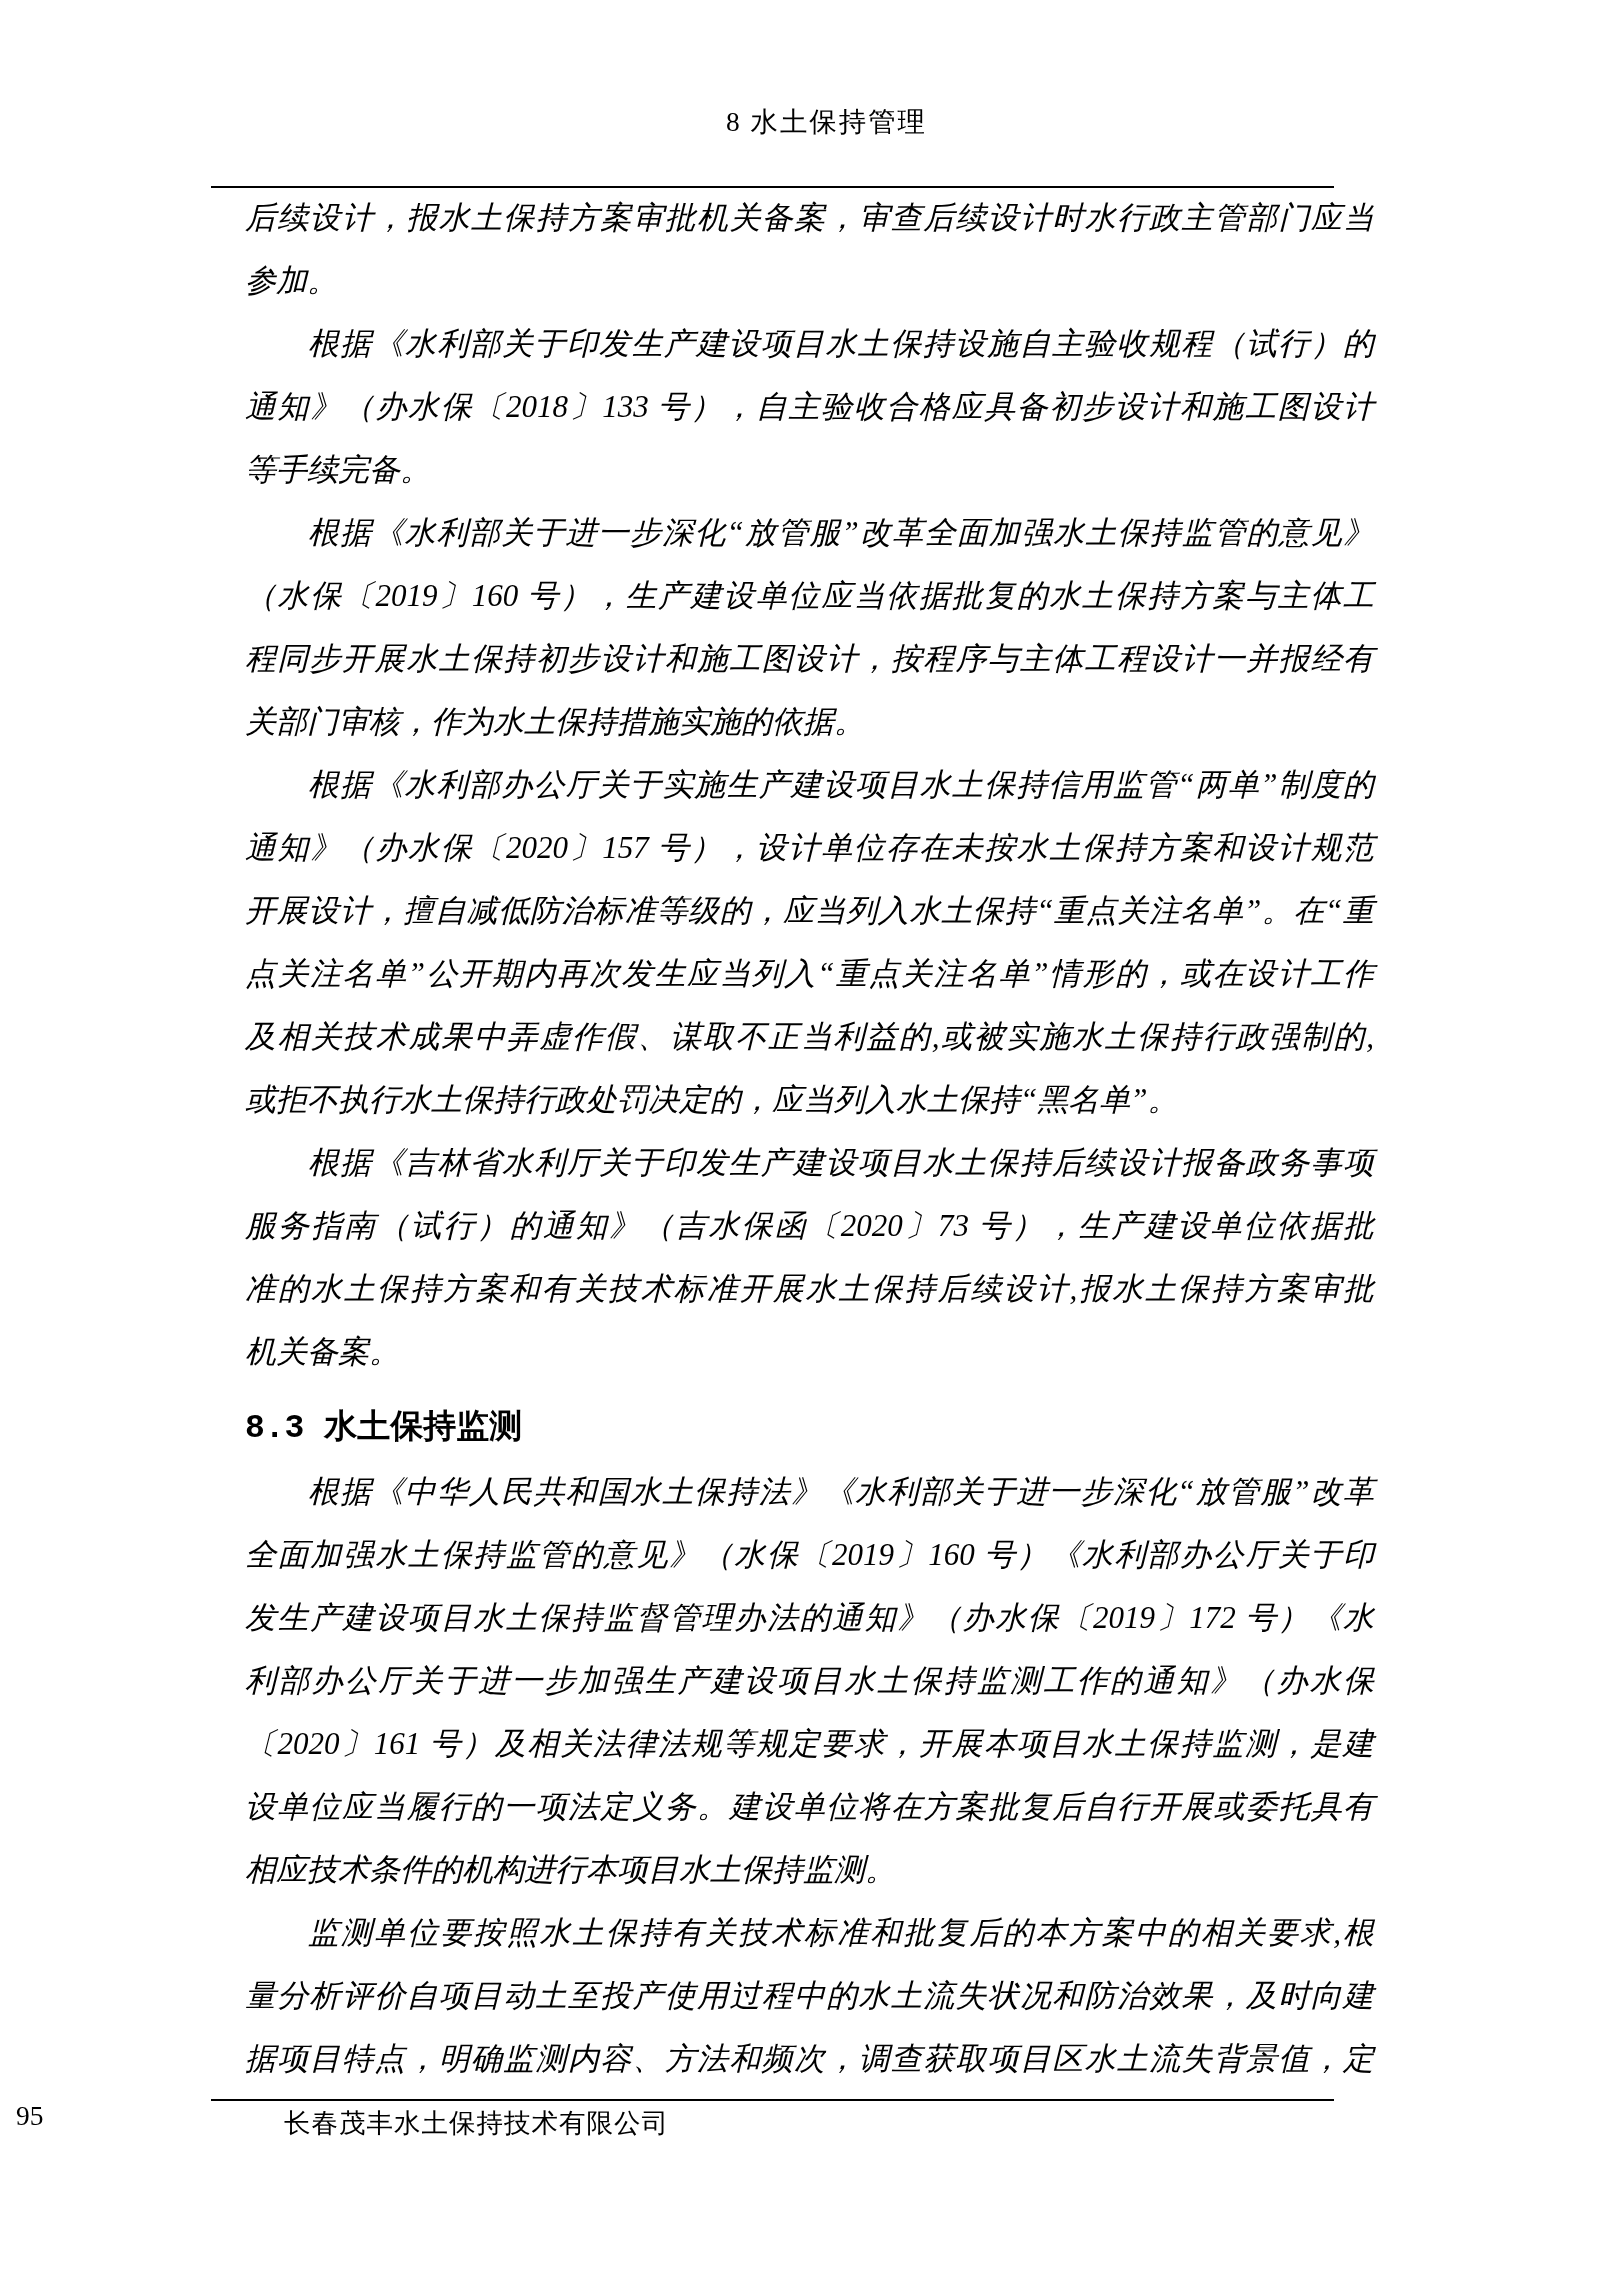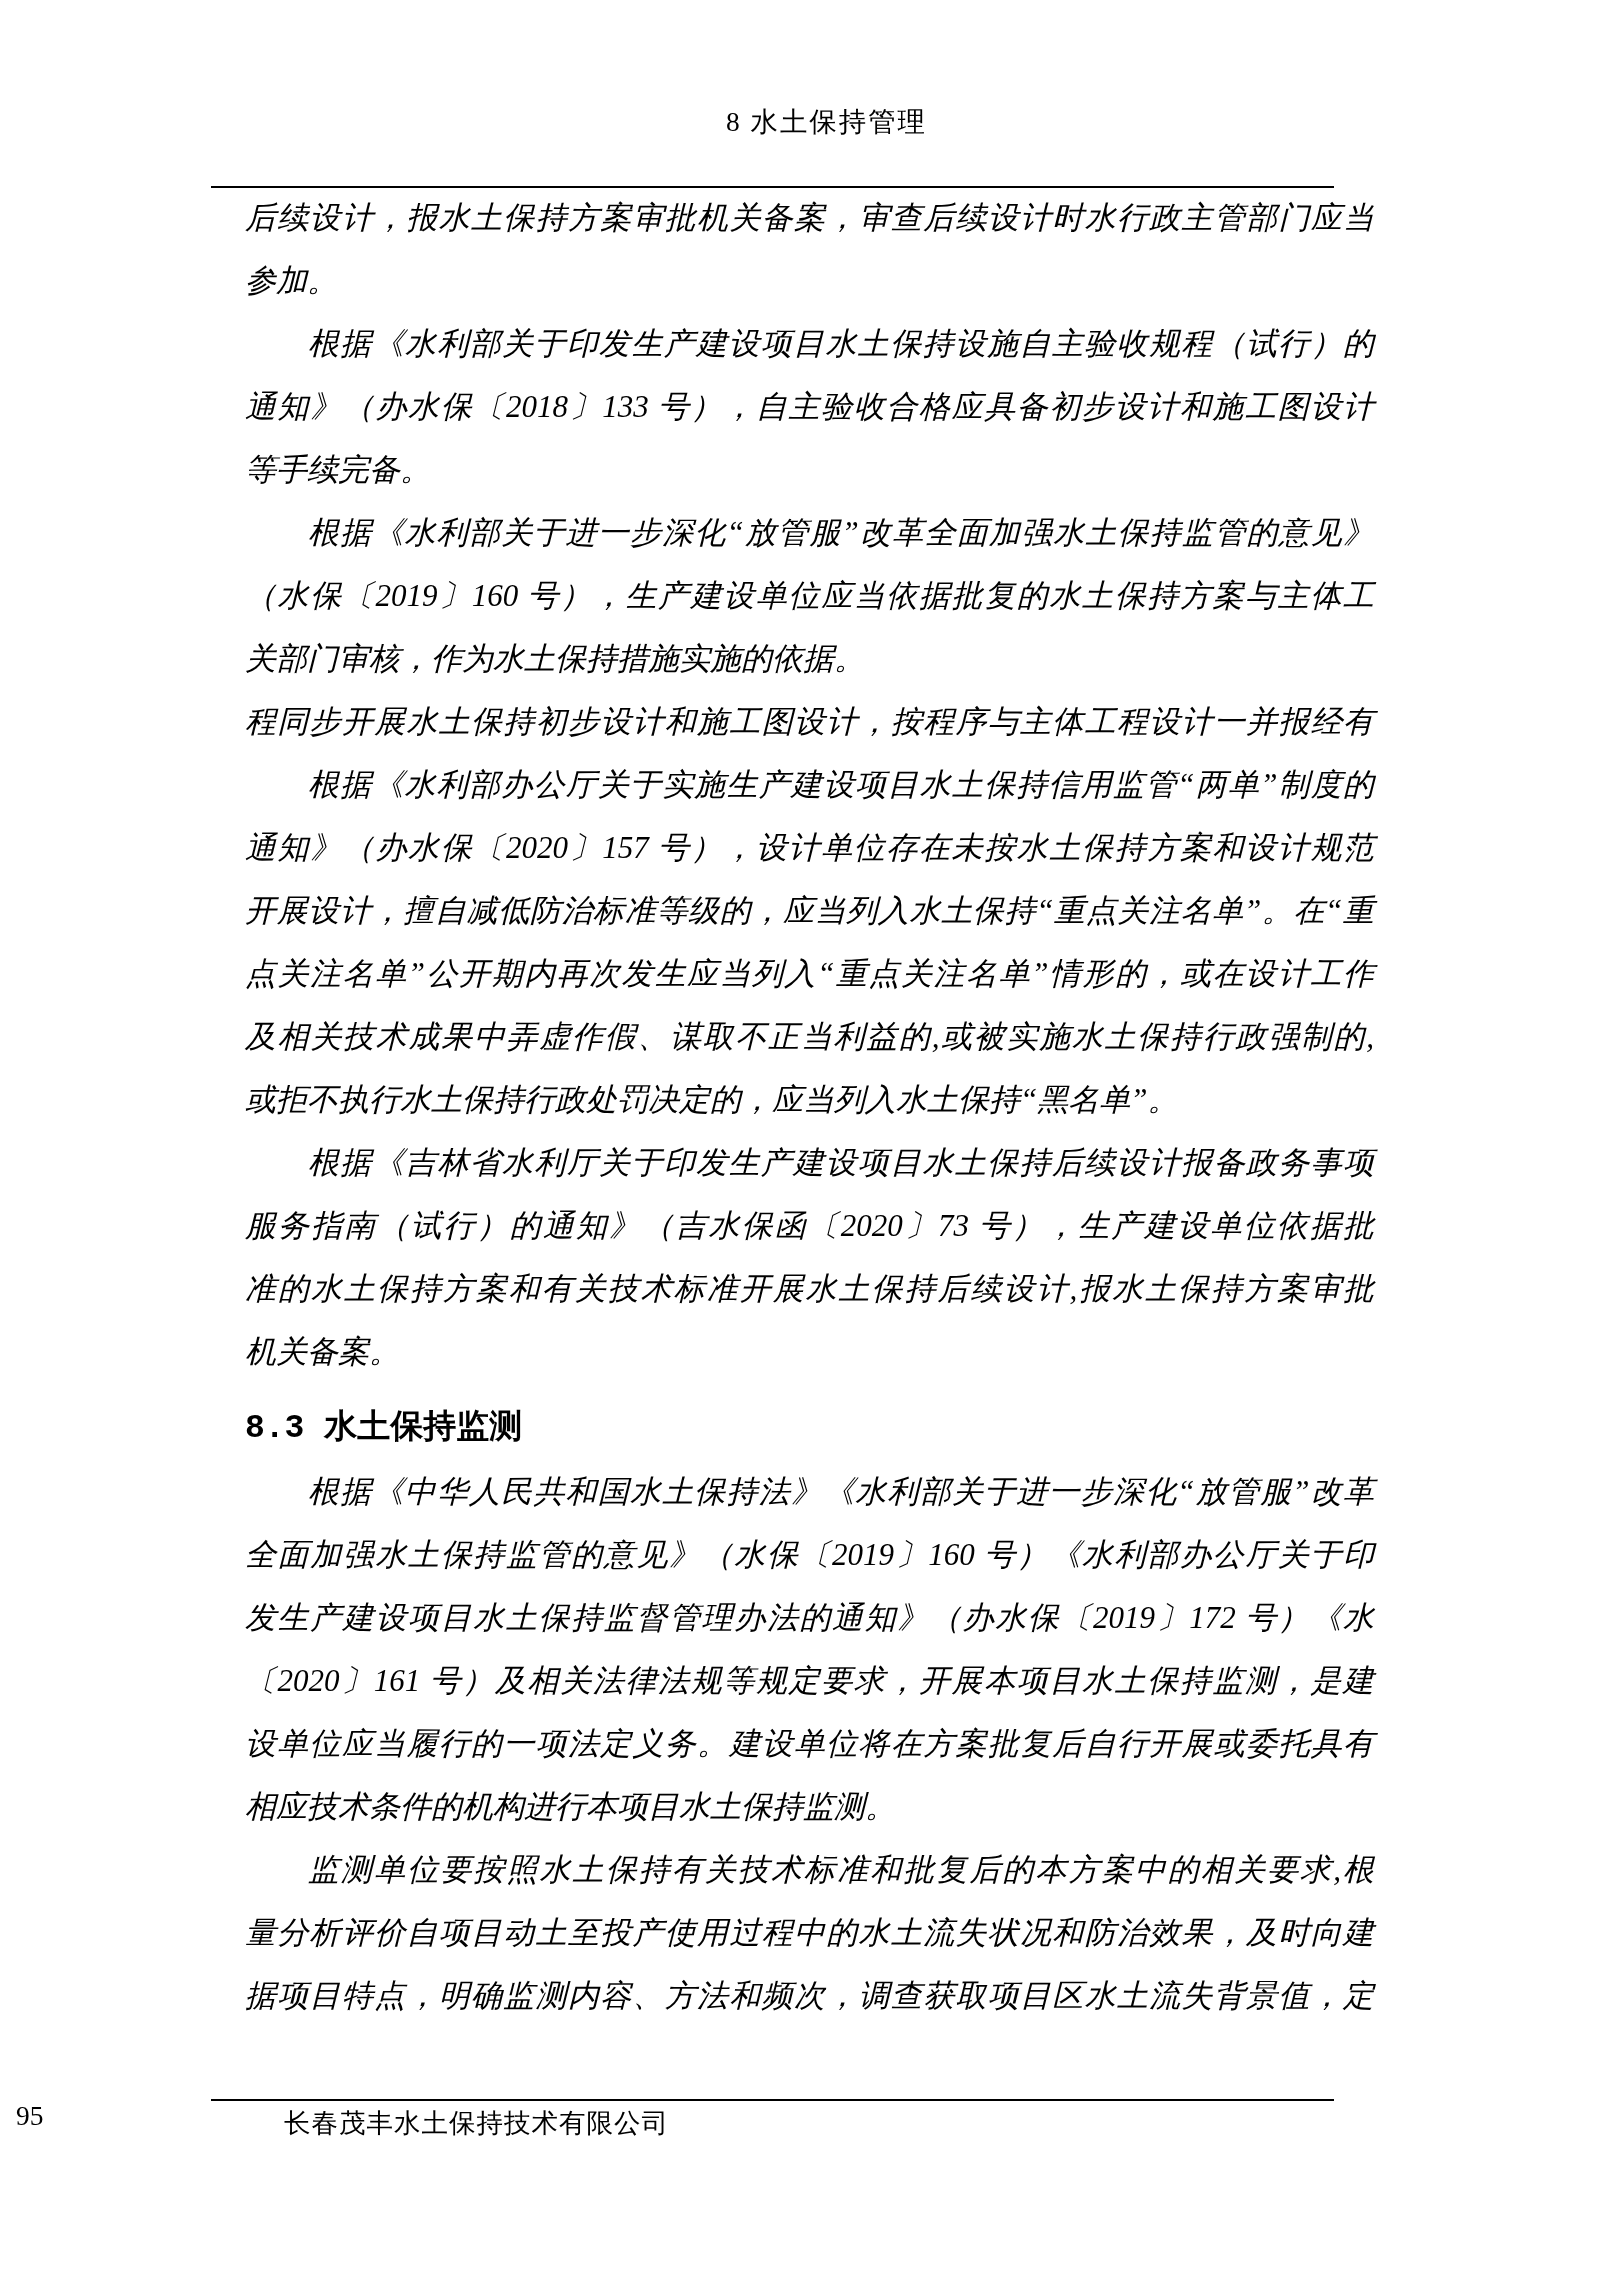--- a/index.html
+++ b/index.html
@@ -56,36 +56,37 @@
   <div class="header-rule"></div>
 
   <div class="content" id="body-content">
       <div class="line">后续设计，报水土保持方案审批机关备案，审查后续设计时水行政主管部门应当</div>
       <div class="line para-last">参加。</div>
       <div class="line indent">根据《水利部关于印发生产建设项目水土保持设施自主验收规程（试行）的</div>
       <div class="line">通知》（办水保〔2018〕133 号），自主验收合格应具备初步设计和施工图设计</div>
       <div class="line para-last">等手续完备。</div>
       <div class="line indent">根据《水利部关于进一步深化“放管服”改革全面加强水土保持监管的意见》</div>
       <div class="line">（水保〔2019〕160 号），生产建设单位应当依据批复的水土保持方案与主体工</div>
+      <div class="line">程同步开展水土保持初步设计和施工图设计，按程序与主体工程设计一并报经有</div>
       <div class="line para-last">关部门审核，作为水土保持措施实施的依据。</div>
-      <div class="line">程同步开展水土保持初步设计和施工图设计，按程序与主体工程设计一并报经有</div>
       <div class="line indent">根据《水利部办公厅关于实施生产建设项目水土保持信用监管“两单”制度的</div>
       <div class="line">通知》（办水保〔2020〕157 号），设计单位存在未按水土保持方案和设计规范</div>
       <div class="line">开展设计，擅自减低防治标准等级的，应当列入水土保持“重点关注名单”。在“重</div>
       <div class="line">点关注名单”公开期内再次发生应当列入“重点关注名单”情形的，或在设计工作</div>
       <div class="line">及相关技术成果中弄虚作假、谋取不正当利益的,或被实施水土保持行政强制的,</div>
       <div class="line para-last">或拒不执行水土保持行政处罚决定的，应当列入水土保持“黑名单”。</div>
       <div class="line indent">根据《吉林省水利厅关于印发生产建设项目水土保持后续设计报备政务事项</div>
       <div class="line">服务指南（试行）的通知》（吉水保函〔2020〕73 号），生产建设单位依据批</div>
       <div class="line">准的水土保持方案和有关技术标准开展水土保持后续设计,报水土保持方案审批</div>
       <div class="line para-last">机关备案。</div>
       <div class="section-heading">8.3 水土保持监测</div>
       <div class="line indent">根据《中华人民共和国水土保持法》《水利部关于进一步深化“放管服”改革</div>
       <div class="line">全面加强水土保持监管的意见》（水保〔2019〕160 号）《水利部办公厅关于印</div>
       <div class="line">发生产建设项目水土保持监督管理办法的通知》（办水保〔2019〕172 号）《水</div>
+      <div class="line">利部办公厅关于进一步加强生产建设项目水土保持监测工作的通知》（办水保</div>
       <div class="line">〔2020〕161 号）及相关法律法规等规定要求，开展本项目水土保持监测，是建</div>
       <div class="line">设单位应当履行的一项法定义务。建设单位将在方案批复后自行开展或委托具有</div>
       <div class="line para-last">相应技术条件的机构进行本项目水土保持监测。</div>
       <div class="line indent">监测单位要按照水土保持有关技术标准和批复后的本方案中的相关要求,根</div>
       <div class="line">量分析评价自项目动土至投产使用过程中的水土流失状况和防治效果，及时向建</div>
       <div class="line">据项目特点，明确监测内容、方法和频次，调查获取项目区水土流失背景值，定</div>
     </div>
 
   <div class="footer-rule"></div>
   <div class="footer-pagenum">95</div>

